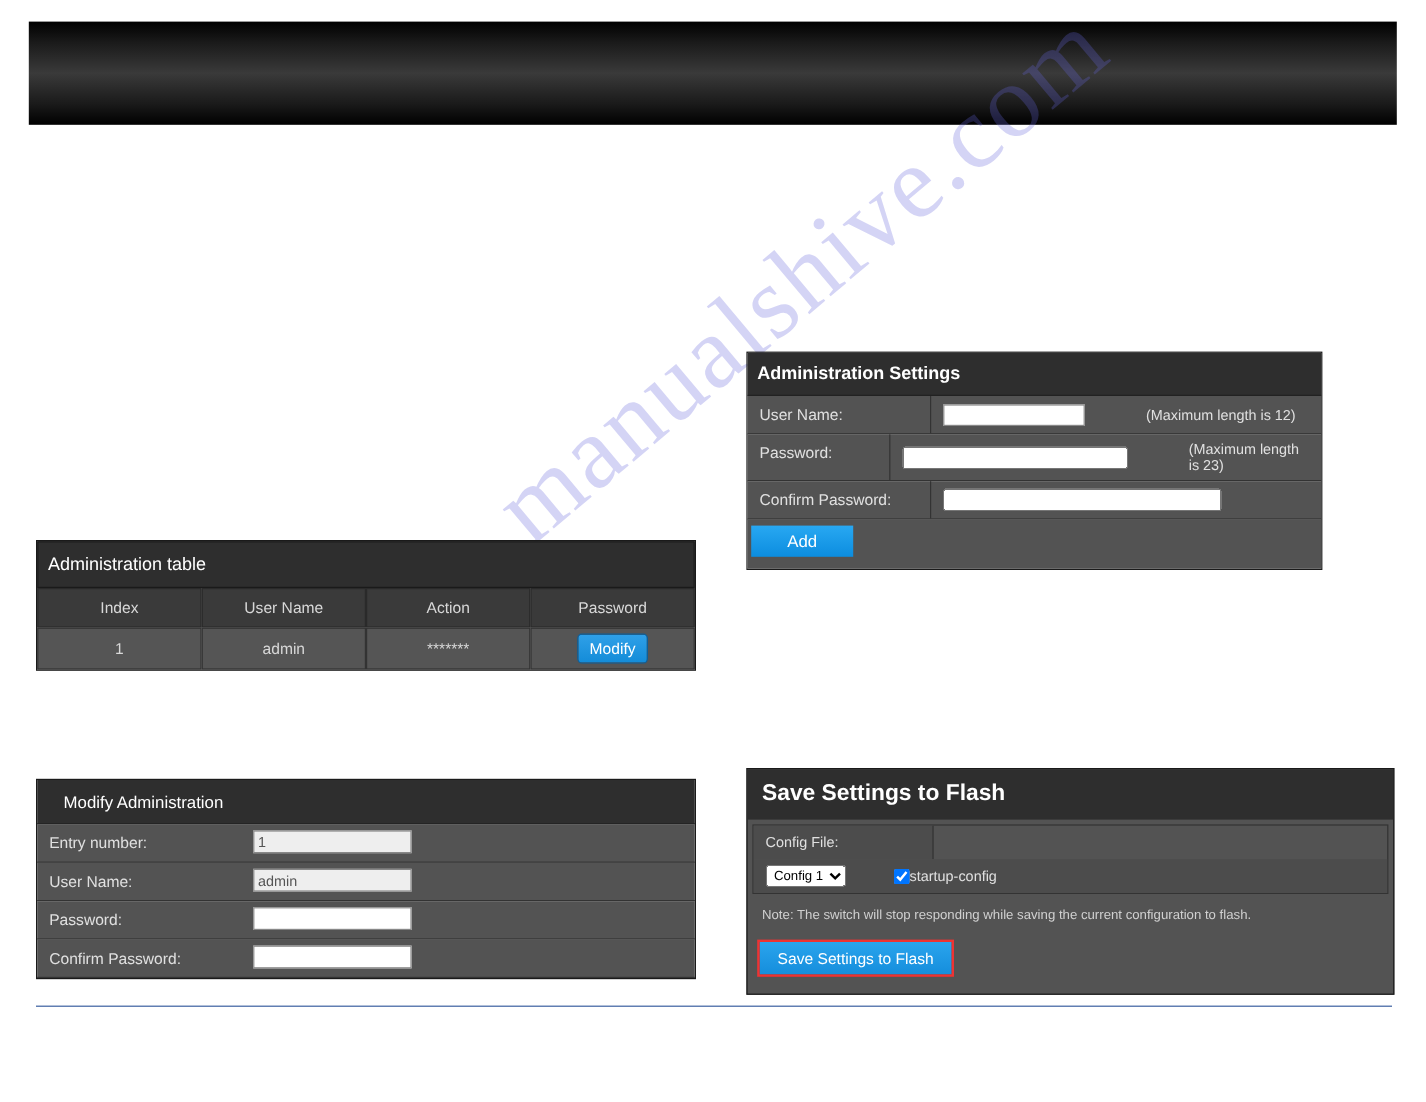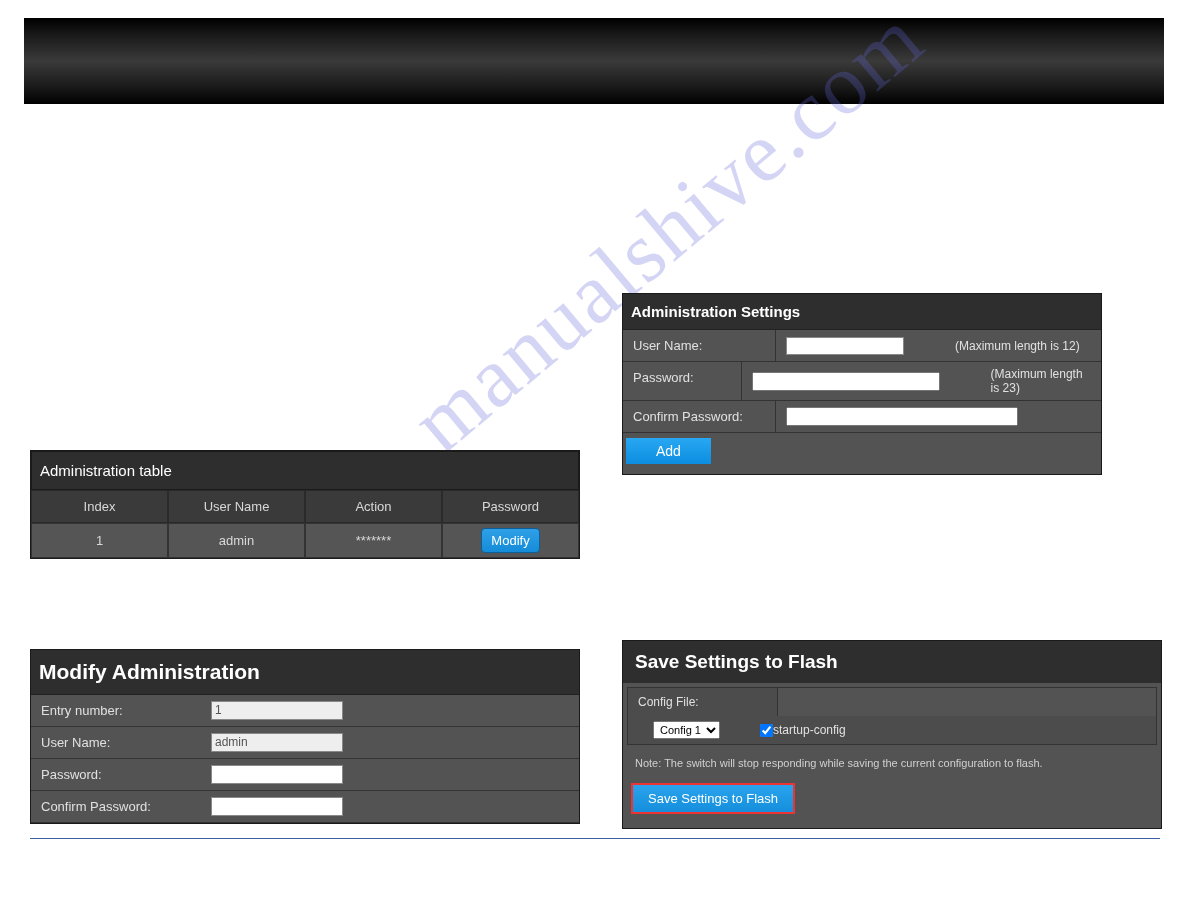--- a/index.html
+++ b/index.html
@@ -13,21 +13,21 @@
 
 .admin-table { width: 550px; margin-top: 200px; border: 1px solid #1a1a1a; }
 .admin-table-header { background: #2e2e2e; color: #fff; font-weight: normal; padding: 10px 8px; font-size: 15px; border: 1px solid #1a1a1a; }
 .admin-table-row { display: flex; }
 .admin-table-cell { flex: 1; background: #555; color: #d8d8d8; text-align: center; padding: 9px 4px; font-size: 13px; border: 1px solid #333; }
 .admin-table-head-cell { flex: 1; background: #3a3a3a; color: #d8d8d8; text-align: center; padding: 8px 4px; font-size: 13px; border: 1px solid #2a2a2a; }
 .admin-table-cell.action { display: flex; justify-content: center; padding: 4px; }
 .modify-btn { background: linear-gradient(#2fa0e8,#148cd8); color: #fff; border: 1px solid #0d5f9a; border-radius: 4px; padding: 3px 9px; font-size: 13px; cursor: pointer; }
 
 .modify-panel { width: 550px; margin-top: 90px; border: 1px solid #1a1a1a; }
-.modify-header { background: #2e2e2e; color: #fff; font-weight: bold; padding: 10px 8px; font-size: 21px; border-bottom: 1px solid #222; }
+.modify-header { background: #2e2e2e; color: #fff; font-weight: normal; padding: 10px 22px; font-size: 14px; border-bottom: 1px solid #222; }
 .modify-row { display: flex; background: #535353; border-bottom: 1px solid #333; }
 .modify-label { width: 170px; padding: 8px 10px; color: #e0e0e0; font-size: 13px; }
 .modify-field { flex: 1; padding: 5px 10px; }
 .modify-field input { width: 132px; height: 19px; font-size: 12px; padding: 1px 3px; border: 1px solid #888; background: #eee; color: #555; }
 .modify-field input.white { background: #fff; }
 
 .settings-panel { width: 480px; border: 1px solid #1a1a1a; margin-top: 203px; }
 .settings-header { background: #2e2e2e; color: #fff; font-weight: bold; padding: 9px 8px; font-size: 15px; border-bottom: 1px solid #222; }
 .settings-row { display: flex; background: #535353; border-bottom: 1px solid #333; }
 .settings-label { width: 153px; padding: 8px 10px; color: #e0e0e0; font-size: 13px; border-right: 1px solid #333; }
@@ -36,21 +36,21 @@
 .settings-field input.pw { width: 232px; }
 .settings-hint { color: #e0e0e0; font-size: 12px; margin-left: 6px; }
 .settings-footer { background: #535353; padding: 5px 0 10px; text-decoration: underline; }
 .add-btn { background: linear-gradient(#28a8f2,#0c8ddf); color: #fff; border: none; padding: 5px 30px; font-size: 14px; cursor: pointer; margin-left: 3px; }
 
 .save-panel { width: 540px; border: 1px solid #1a1a1a; margin-top: 165px; background: #535353; }
 .save-header { background: #2e2e2e; color: #fff; font-weight: bold; padding: 10px 12px; font-size: 19px; }
 .save-row { display: flex; border: 1px solid #333; margin: 4px; flex-direction: column; }
 .save-label { width: 150px; padding: 7px 10px; color: #e0e0e0; font-size: 12px; border-right: 1px solid #333; background: #4c4c4c; }
 .save-field { padding: 5px 10px; display: flex; align-items: center; gap: 40px; flex: 1; background: #4c4c4c; }
-.save-field select { font-size: 11px; padding: 1px 2px; margin-left: 15px; }
+.save-field select { font-size: 11px; padding: 1px 2px; }
 .chk-wrap { display: flex; align-items: center; gap: 0; color: #e0e0e0; font-size: 12px; }
 .save-note { color: #d0d0d0; font-size: 11px; padding: 8px 12px 4px; }
 .save-btn-wrap { padding: 10px 8px 14px; }
 .save-btn { background: linear-gradient(#2aa4ed,#158edc); color: #fff; border: 2px solid #e33; padding: 6px 15px; font-size: 13px; cursor: pointer; }
 
 .bottom-rule { position: absolute; left: 30px; top: 838px; width: 1130px; border-top: 1px solid #3b5fa0; }
 
 .watermark { position: absolute; left: 350px; top: 180px; font-size: 86px; color: rgba(100,100,220,0.28); transform: rotate(-40deg); pointer-events: none; font-family: Georgia, serif; letter-spacing: 2px; }
 </style>
 </head>

